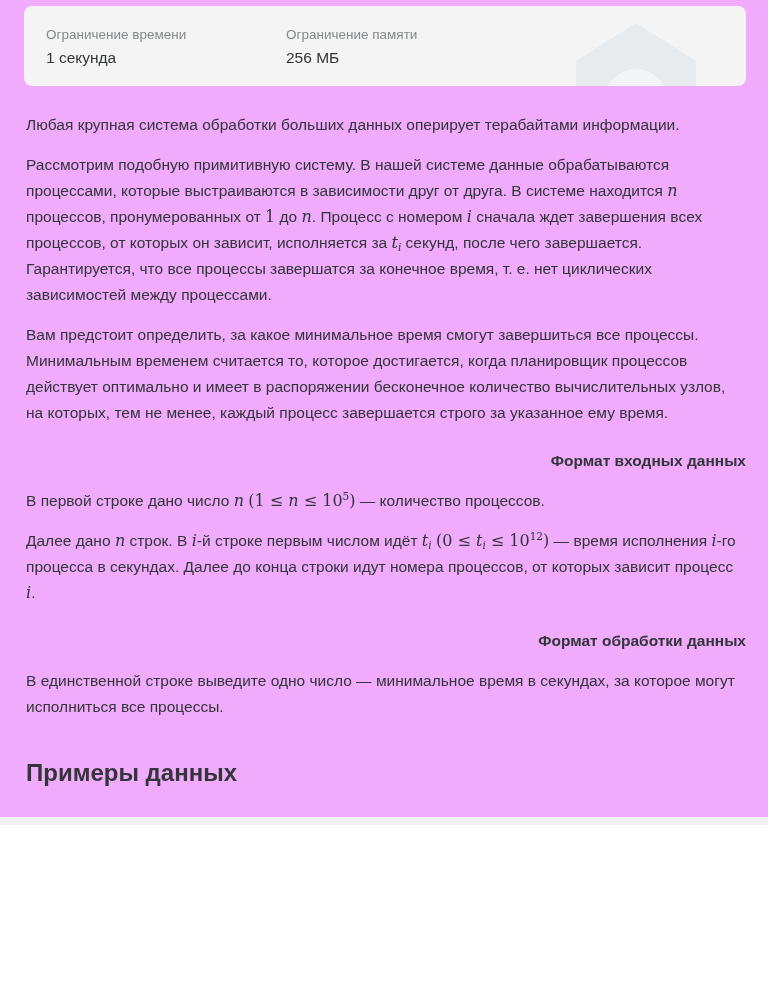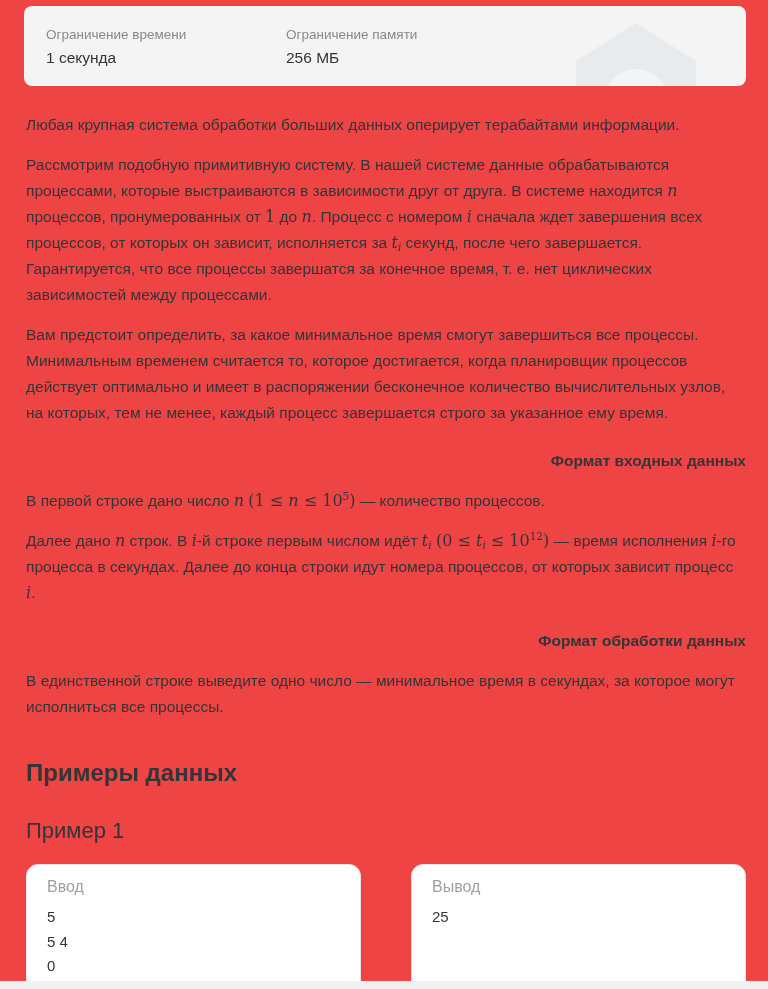--- a/index.html
+++ b/index.html
@@ -3,21 +3,21 @@
 <meta charset="utf-8">
 <style>
   html,body{margin:0;padding:0;}
   body{
     width:768px;height:989px;
     background:#ffffff;
     font-family:"Liberation Sans","DejaVu Sans",sans-serif;
     color:#333538;
     -webkit-font-smoothing:antialiased;
   }
-  .page{position:relative;width:768px;height:989px;overflow:hidden;background:#ef4444;}
+  .page{position:relative;width:768px;height:825px;overflow:hidden;background:#f0abfc;}
 
   
   .limits-card{
     position:relative;overflow:hidden;
     margin:6px 22px 0 24px;height:80px;
     background:#f4f4f5;border-radius:8px;
     display:flex;align-items:flex-start;
   }
   .limit-col{padding-top:20px;}
   .limit-col.time{margin-left:22px;width:226px;}

